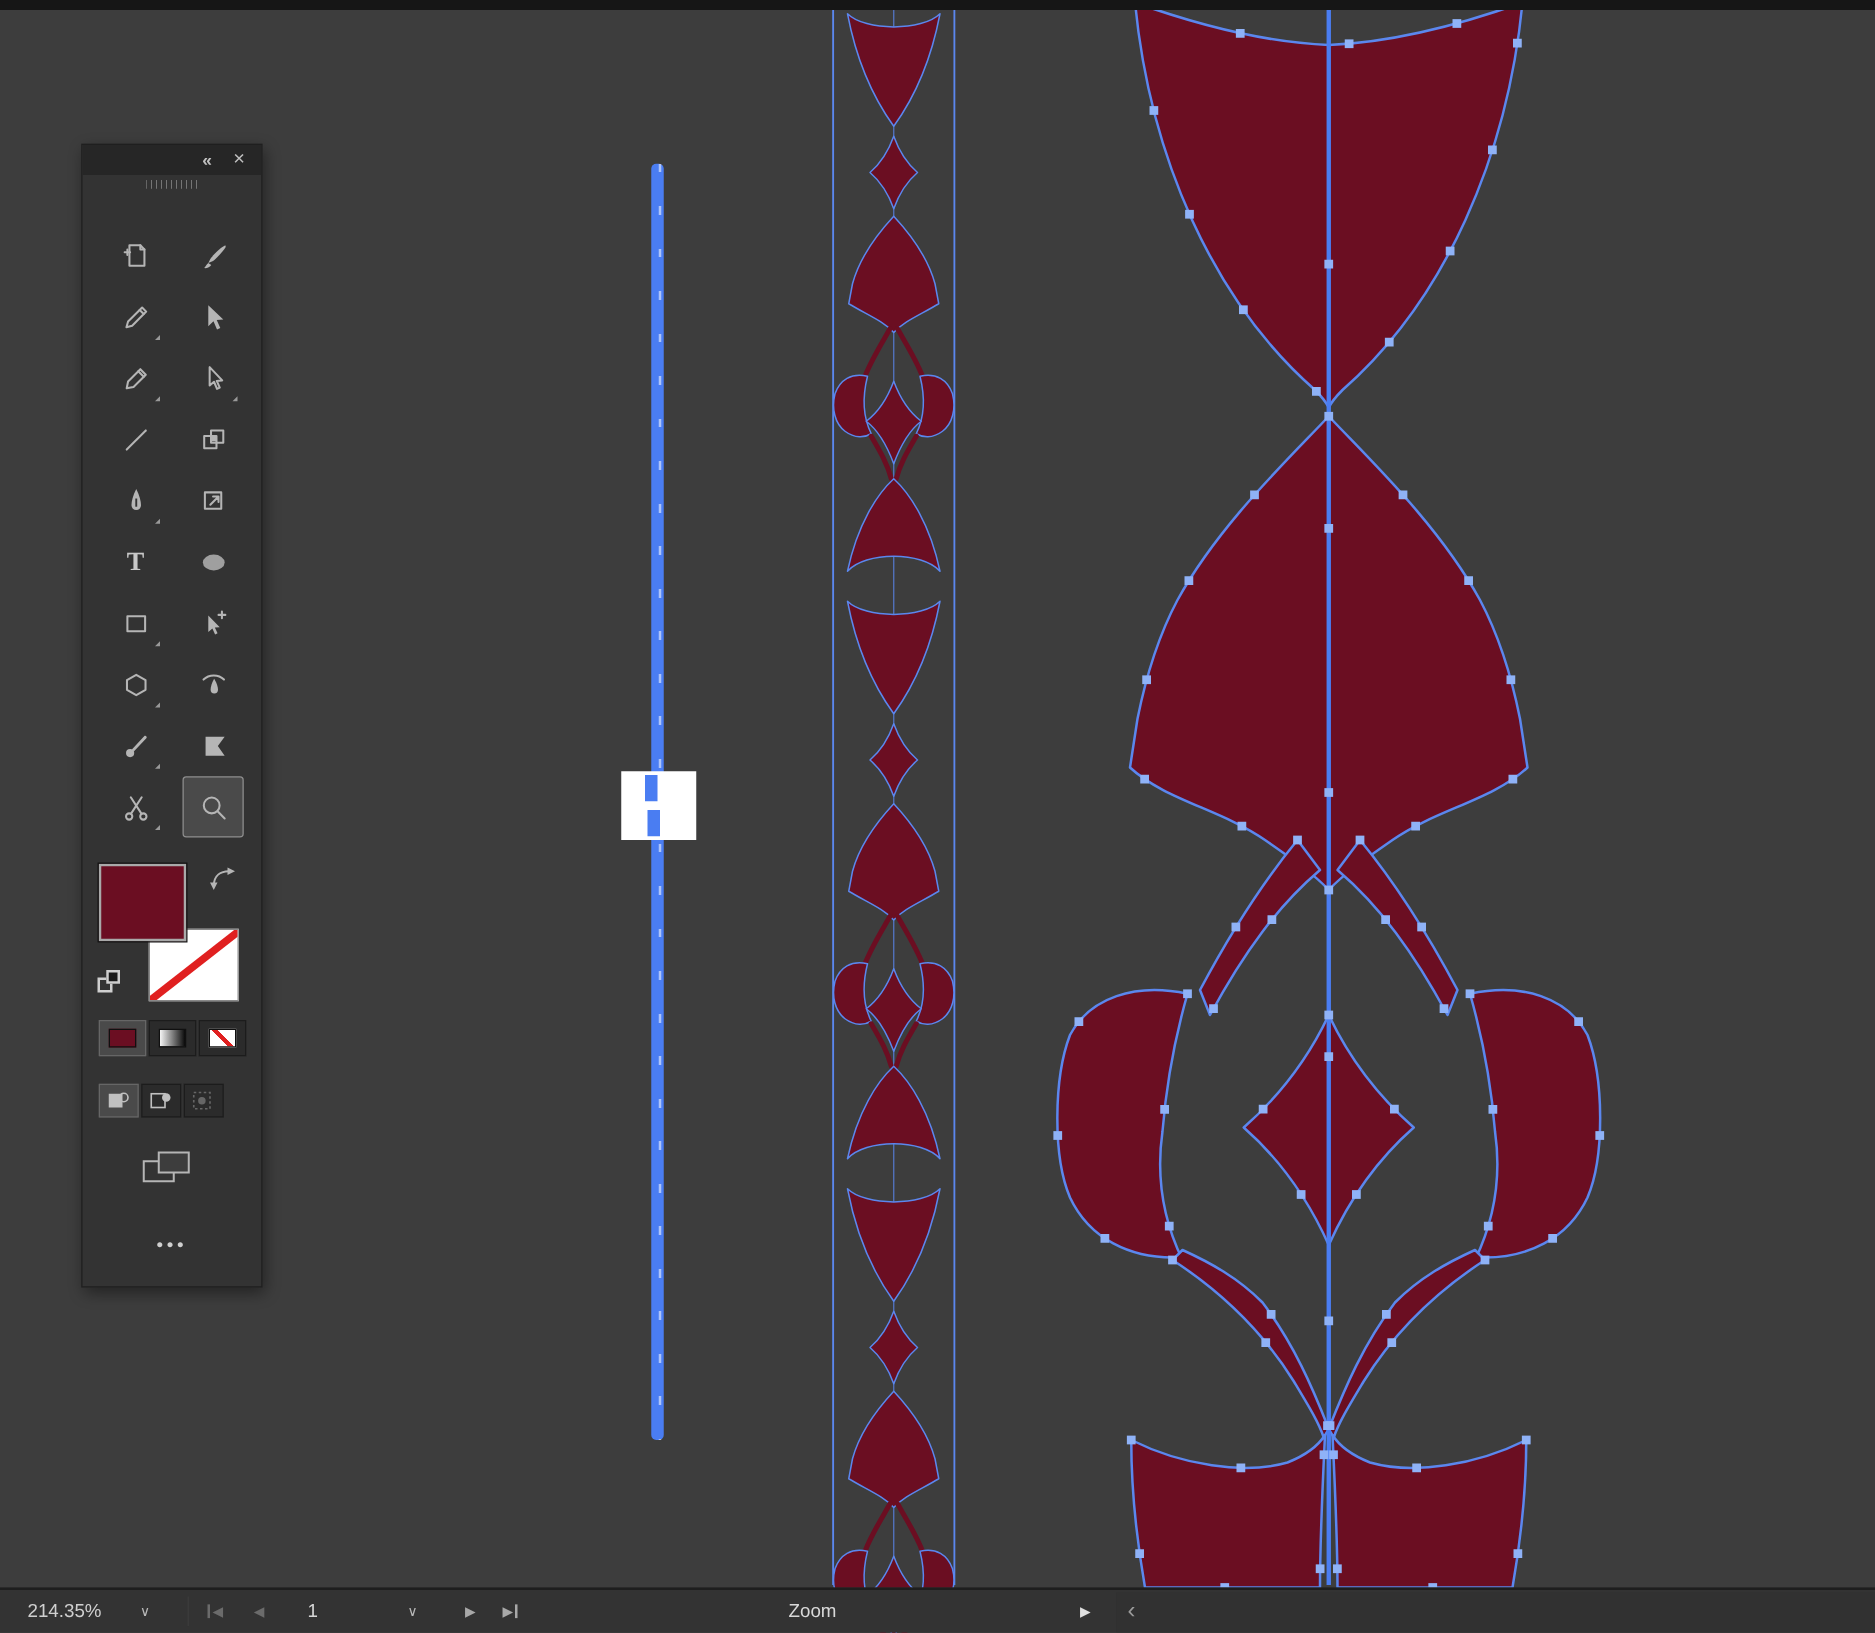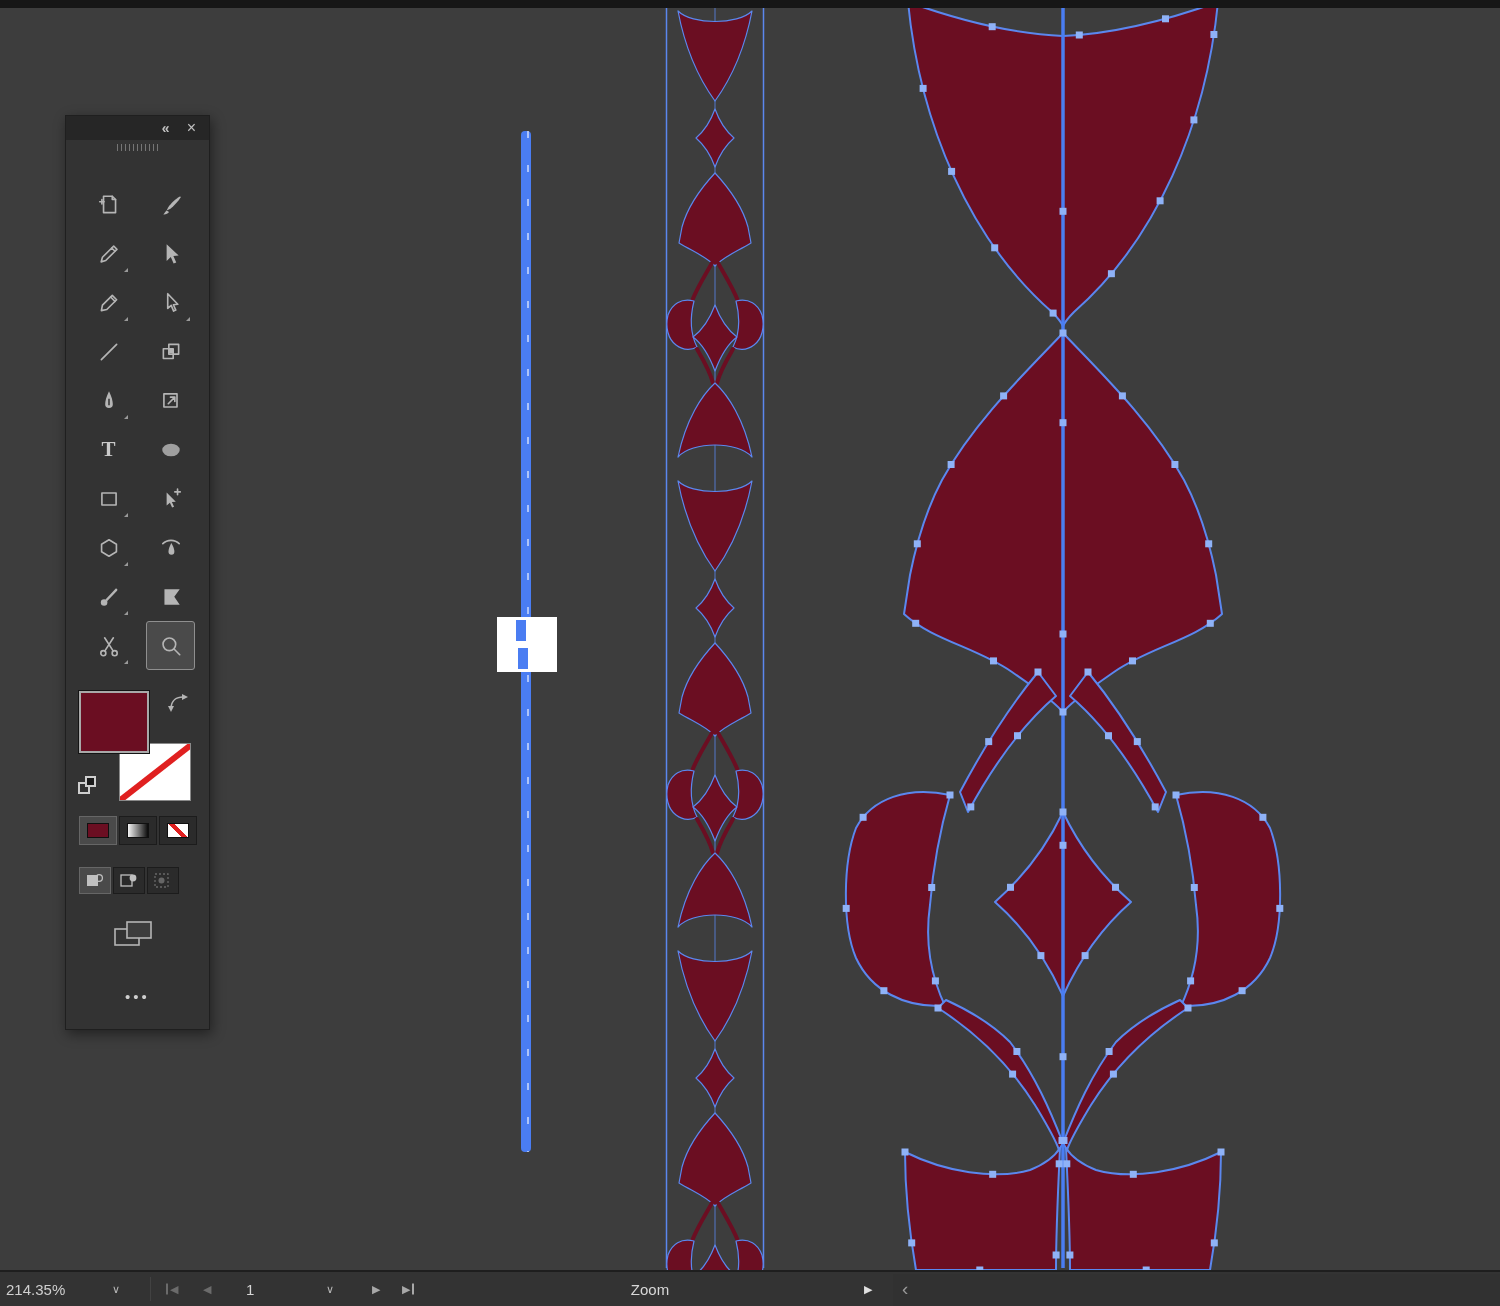--- a/index.html
+++ b/index.html
@@ -89,21 +89,21 @@
   .mode-btn.dim svg{opacity:.4;}
 
   .artboards-icon{position:absolute;left:46px;top:803px;width:44px;height:30px;}
   .ellipsis{position:absolute;left:0;top:872px;width:100%;text-align:center;color:#cfcfcf;
     font-size:15px;letter-spacing:3px;}
 
   
   .status-bar{position:absolute;left:0;right:0;bottom:0;height:36px;background:var(--statusbar_bg);
     border-top:2px solid #1e1e1e;z-index:20;color:var(--statusbar_text);font-size:15px;}
   .status-bar>*{position:absolute;top:50%;transform:translateY(-50%);}
-  .sb-zoom{left:6px;}
+  .sb-zoom{left:22px;}
   .sb-chev1{left:112px;font-size:11px;color:#b9b9b9;}
   .sb-sep{width:1px;height:24px;background:#232323;border-right:1px solid #424242;}
   .sep1{left:150px;}
   .nav{display:inline-flex;align-items:center;gap:2px;font-size:11px;}
   .nav .bar{display:inline-block;width:2px;height:11px;background:currentColor;}
   .nav.disabled{color:#6b6b6b;}
   .nav.enabled{color:#a8a8a8;}
   .sb-first{left:166px;}
   .sb-prev{left:203px;}
   .sb-abval{left:246px;color:#d6d6d6;}

